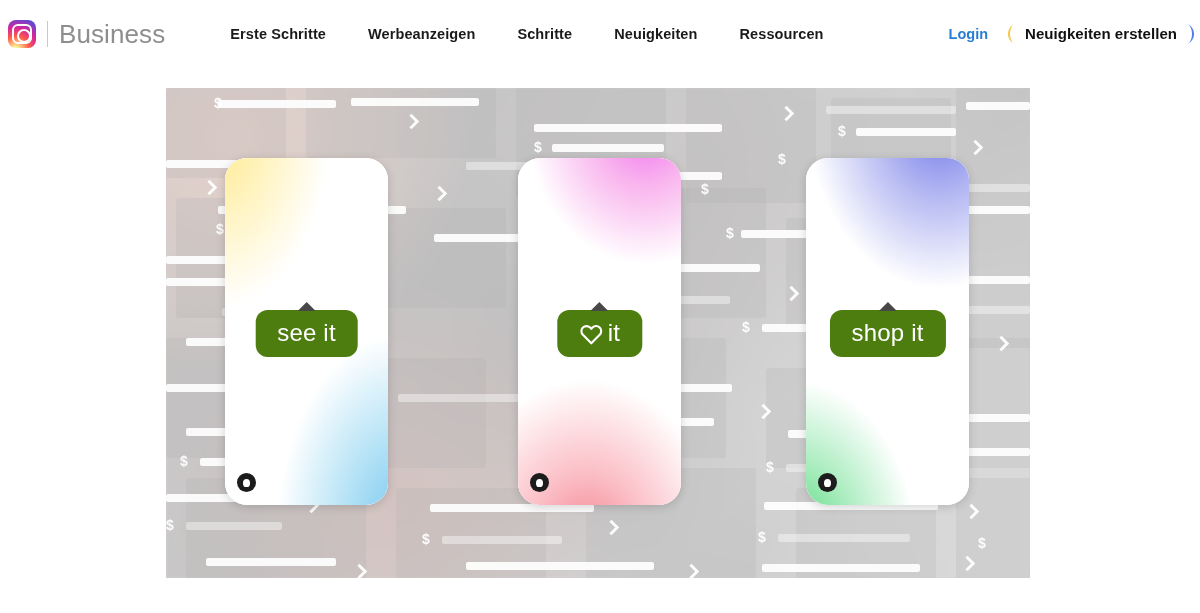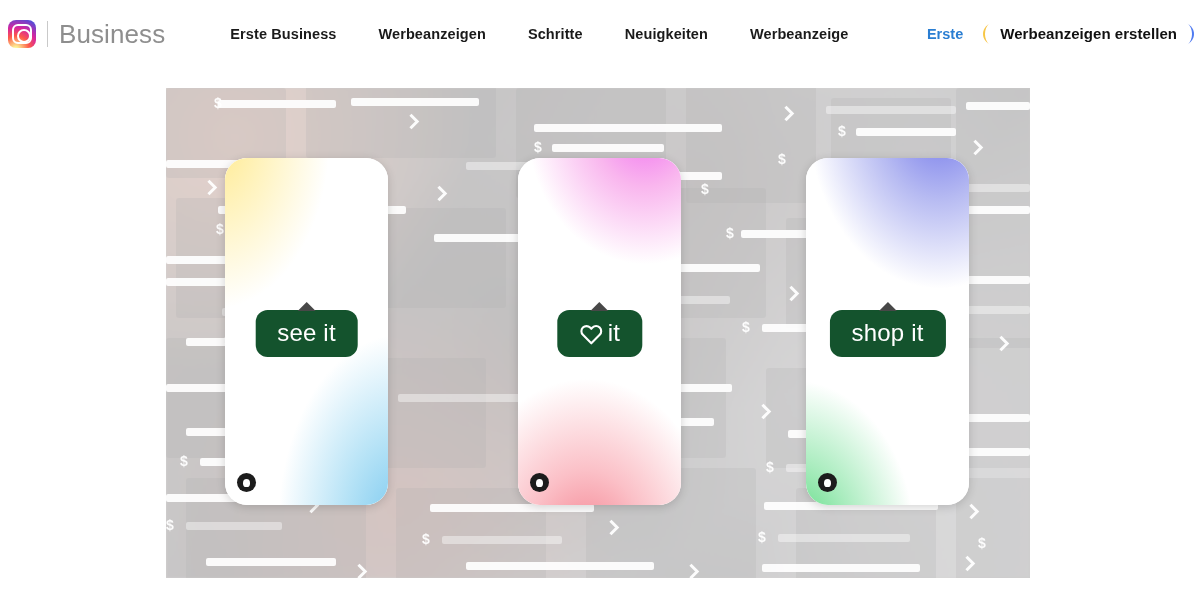--- a/index.html
+++ b/index.html
@@ -223,21 +223,21 @@
       radial-gradient(ellipse 130% 80% at 82% -12%, #6f74ea 0%, #b7bbf2 30%, rgba(255,255,255,0) 62%),
       radial-gradient(ellipse 120% 74% at -8% 110%, #4ed877 0%, #a9ecbe 30%, rgba(255,255,255,0) 62%),
       #ffffff;
   }
 
   .badge {
     position: absolute;
     left: 50%;
     top: 152px;
     transform: translateX(-50%);
-    background: #14532d;
+    background: #4d7c0f;
     border-radius: 12px;
     padding: 11px 22px 12px 22px;
     color: #ffffff;
     font-size: 24px;
     font-weight: 400;
     line-height: 1;
     white-space: nowrap;
     display: flex;
     align-items: center;
     gap: 5px;
@@ -285,31 +285,31 @@
 
 <div class="header">
 
   <div class="brand">
     <span class="ig-glyph"></span>
     <span class="brand-divider"></span>
     <span class="brand-word">Business</span>
   </div>
 
   <nav class="nav">
-    <span class="nav-item">Erste Business</span>
+    <span class="nav-item">Erste Schritte</span>
     <span class="nav-item">Werbeanzeigen</span>
     <span class="nav-item">Schritte</span>
     <span class="nav-item">Neuigkeiten</span>
-    <span class="nav-item">Werbeanzeige</span>
+    <span class="nav-item">Ressourcen</span>
   </nav>
 
   <div class="header-right">
-    <span class="login-link">Erste</span>
+    <span class="login-link">Login</span>
     <span class="cta-wrap">
-      <span class="cta-inner">Werbeanzeigen erstellen</span>
+      <span class="cta-inner">Neuigkeiten erstellen</span>
     </span>
   </div>
 
 </div>
 
 <div class="hero-stage">
   <div class="hero">
 
     <div class="hero-photo"></div>
 

